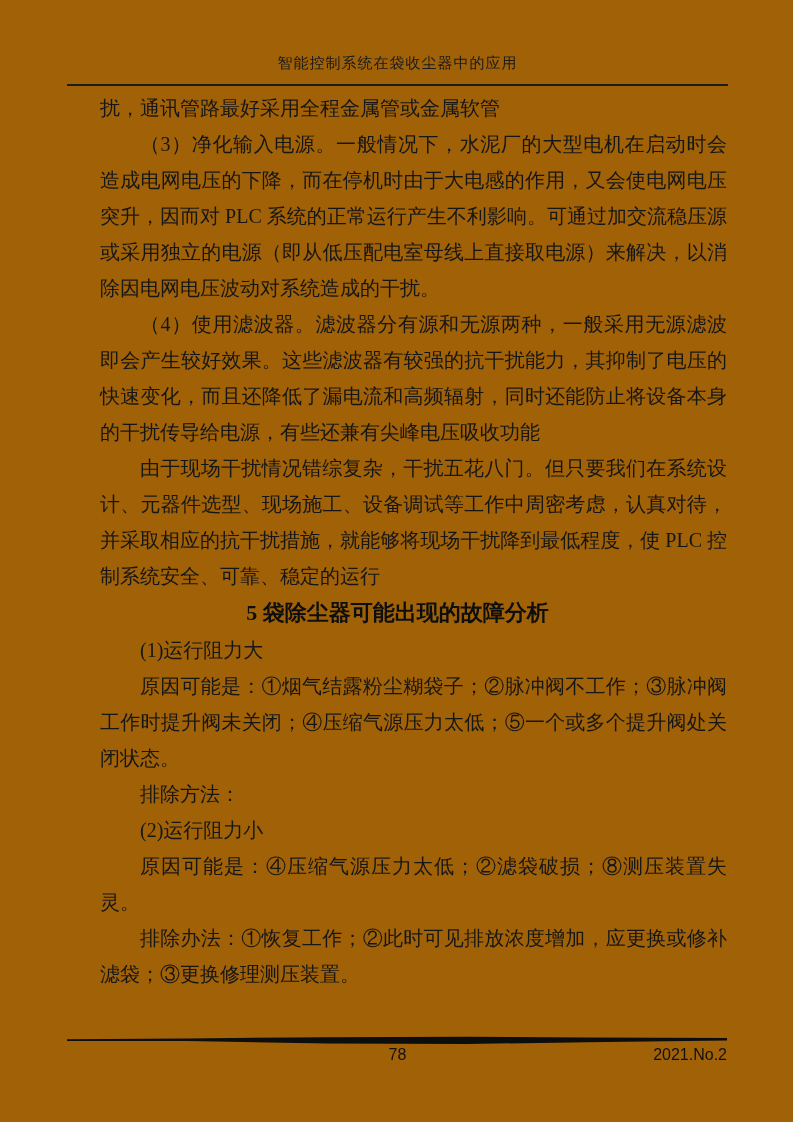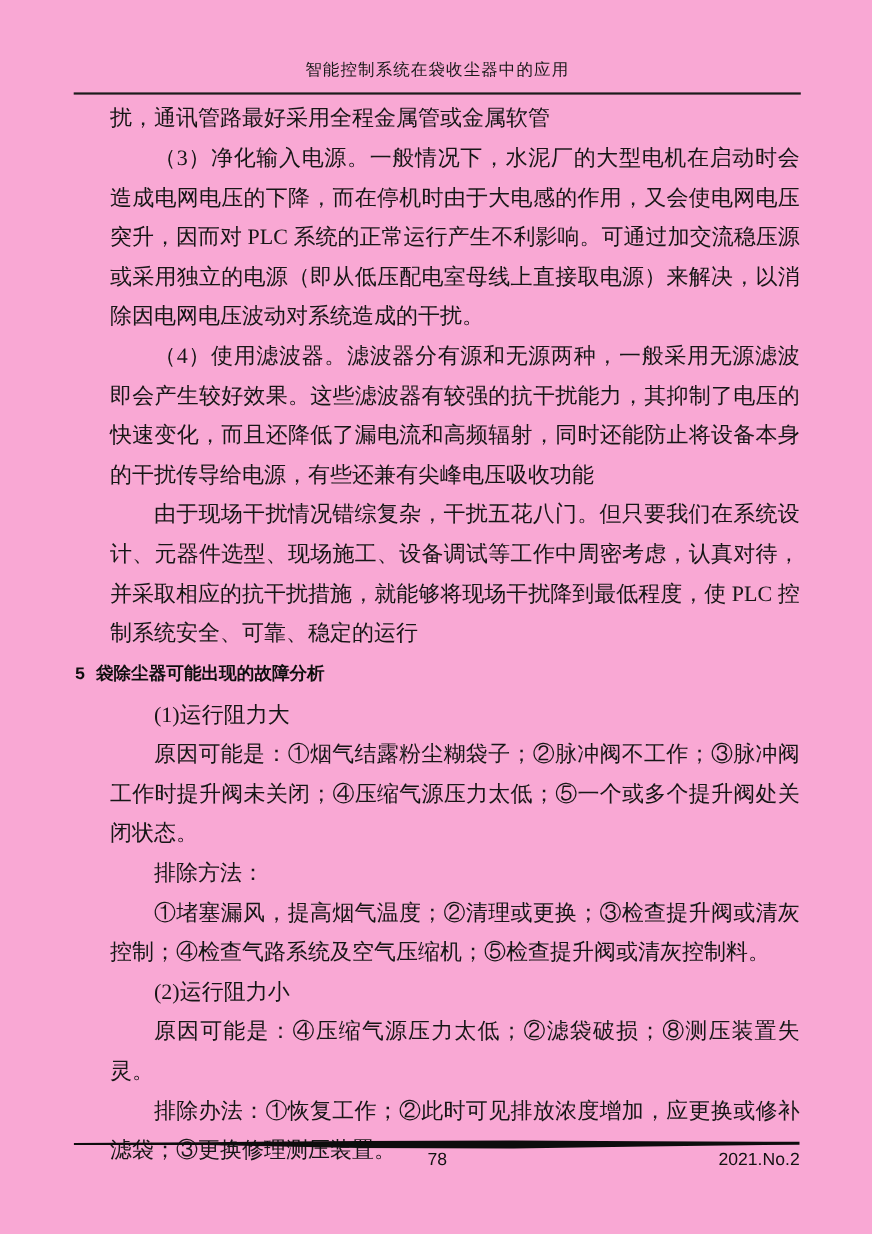--- a/index.html
+++ b/index.html
@@ -1,21 +1,21 @@
 <!DOCTYPE html>
 <html><head>
 <meta charset="utf-8">
 <style>
   * { margin: 0; padding: 0; box-sizing: border-box; }
   html, body { background: #e9e9e9; }
   .page {
     position: relative;
     width: 793px;
     height: 1122px;
-    background: #f9a8d4;
+    background: #a16207;
     margin: 0 auto;
     overflow: hidden;
     font-family: "Liberation Serif", "DejaVu Serif", serif;
     color: #161616;
   }
   
   .running-title {
     position: absolute;
     top: 54px;
     left: 68px;
@@ -40,25 +40,25 @@
     left: 68px;
     width: 659px;
     font-size: 20px;
     line-height: 36px;
     text-align: justify;
     text-justify: inter-ideograph;
   }
   .para { text-indent: 2em; margin-left: 32px; }
   .para.no-indent { text-indent: 0; }
   .section-heading {
-    font-family: Liberation Mono, monospace;
+    font-family: Liberation Serif, serif;
     font-weight: bold;
-    font-size: 16px;
+    font-size: 22px;
     line-height: 38px;
-    text-align: left;
+    text-align: center;
     text-indent: 0;
     color: #0e0e0e;
   }
   
   .footer-rule {
     position: absolute;
     top: 1036px;
     left: 67px;
     width: 660px;
     height: 9px;
@@ -97,21 +97,20 @@
     <p class="para no-indent">扰，通讯管路最好采用全程金属管或金属软管</p>
     <p class="para">（3）净化输入电源。一般情况下，水泥厂的大型电机在启动时会造成电网电压的下降，而在停机时由于大电感的作用，又会使电网电压突升，因而对 PLC 系统的正常运行产生不利影响。可通过加交流稳压源或采用独立的电源（即从低压配电室母线上直接取电源）来解决，以消除因电网电压波动对系统造成的干扰。</p>
     <p class="para">（4）使用滤波器。滤波器分有源和无源两种，一般采用无源滤波即会产生较好效果。这些滤波器有较强的抗干扰能力，其抑制了电压的快速变化，而且还降低了漏电流和高频辐射，同时还能防止将设备本身的干扰传导给电源，有些还兼有尖峰电压吸收功能</p>
     <p class="para">由于现场干扰情况错综复杂，干扰五花八门。但只要我们在系统设计、元器件选型、现场施工、设备调试等工作中周密考虑，认真对待，并采取相应的抗干扰措施，就能够将现场干扰降到最低程度，使 PLC 控制系统安全、可靠、稳定的运行</p>
 
     <h2 class="section-heading">5 袋除尘器可能出现的故障分析</h2>
 
     <p class="para">(1)运行阻力大</p>
     <p class="para">原因可能是：①烟气结露粉尘糊袋子；②脉冲阀不工作；③脉冲阀工作时提升阀未关闭；④压缩气源压力太低；⑤一个或多个提升阀处关闭状态。</p>
     <p class="para">排除方法：</p>
-    <p class="para">①堵塞漏风，提高烟气温度；②清理或更换；③检查提升阀或清灰控制；④检查气路系统及空气压缩机；⑤检查提升阀或清灰控制料。</p>
     <p class="para">(2)运行阻力小</p>
     <p class="para">原因可能是：④压缩气源压力太低；②滤袋破损；⑧测压装置失灵。</p>
     <p class="para">排除办法：①恢复工作；②此时可见排放浓度增加，应更换或修补滤袋；③更换修理测压装置。</p>
   </div>
 
   <svg class="footer-rule" viewBox="0 0 660 9" preserveAspectRatio="none">
     <polygon fill="#0d0d0d" points="0,3.2 120,2.4 260,1.2 400,0.8 520,1.4 660,2.0 660,4.6 520,6.2 400,8.0 260,7.6 120,5.0 0,4.9"></polygon>
   </svg>
 
   <div class="footer-row">

